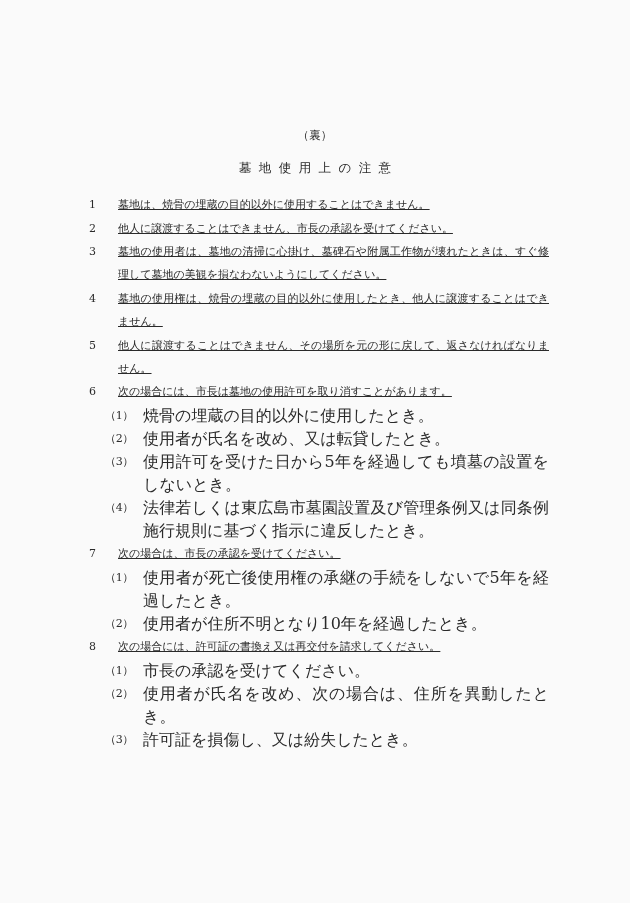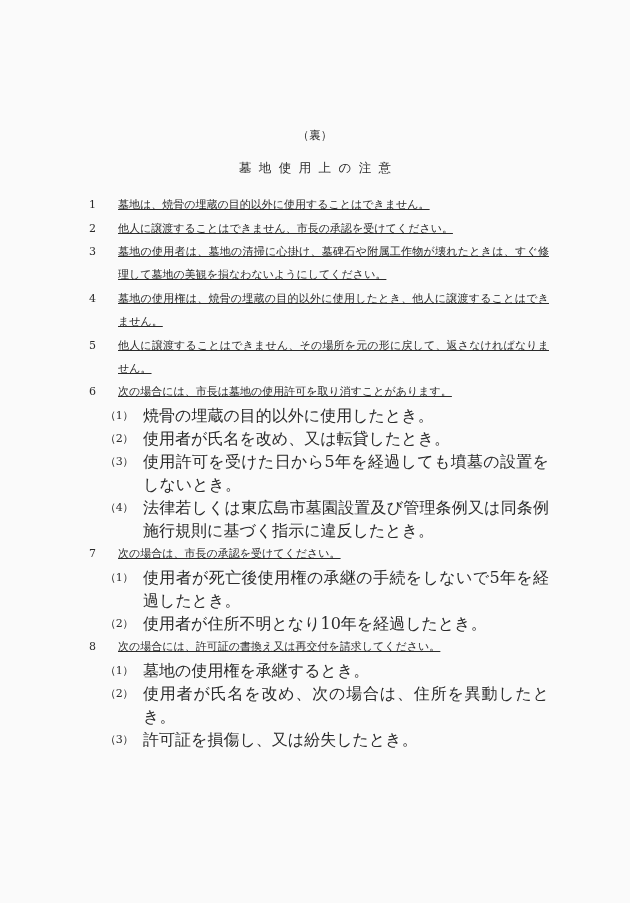--- a/index.html
+++ b/index.html
@@ -162,21 +162,21 @@
           <div class="subclause-text">使用者が住所不明となり10年を経過したとき。</div>
         </div>
       </div>
       <div class="clause">
         <span class="clause-num">8</span>
         <div class="clause-text">次の場合には、許可証の書換え又は再交付を請求してください。</div>
       </div>
       <div class="subclauses">
         <div class="subclause">
           <span class="subclause-num">（1）</span>
-          <div class="subclause-text">墓地の使用権を承継するとき。</div>
+          <div class="subclause-text">市長の承認を受けてください。</div>
         </div>
         <div class="subclause">
           <span class="subclause-num">（2）</span>
           <div class="subclause-text">使用者が氏名を改め、次の場合は、住所を異動したとき。</div>
         </div>
         <div class="subclause">
           <span class="subclause-num">（3）</span>
           <div class="subclause-text">許可証を損傷し、又は紛失したとき。</div>
         </div>
       </div>

